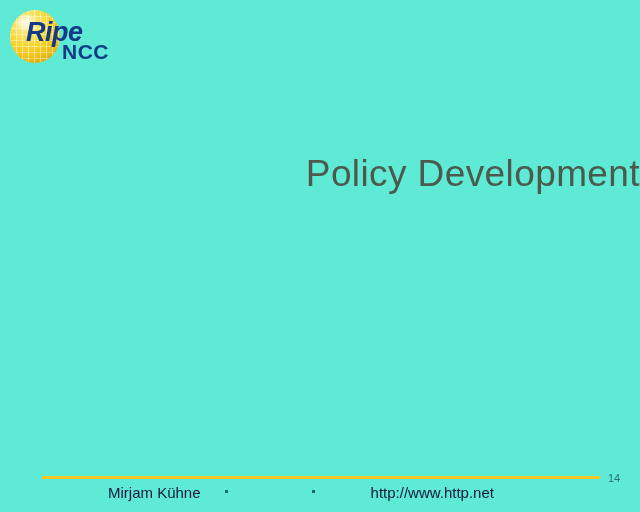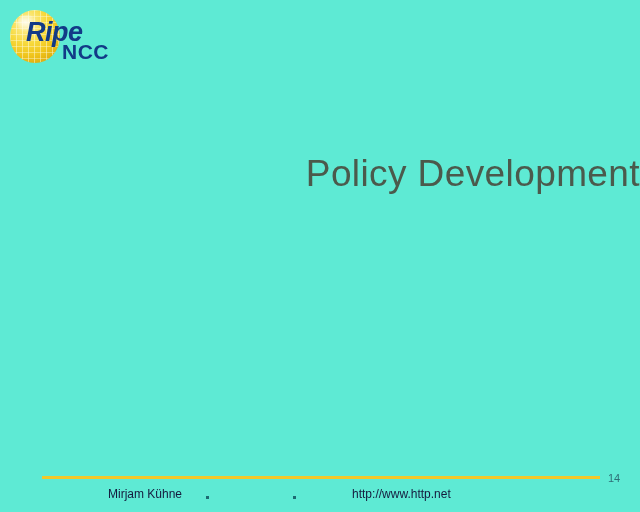--- a/index.html
+++ b/index.html
@@ -111,23 +111,23 @@
   }
 
   
   .footer {
     position: absolute;
     left: 108px;
     top: 487px;
     width: 472px;
     height: 14px;
     display: flex;
-    align-items: center;
+    align-items: flex-start;
     font-family: "Liberation Sans", sans-serif;
-    font-size: 12px;
+    font-size: 15px;
     line-height: 12px;
     color: #151a3d;
     white-space: nowrap;
   }
   .footer-author { }
   .footer-sep {
     display: inline-block;
     width: 3px;
     height: 3px;
     background: #1d6a72;

